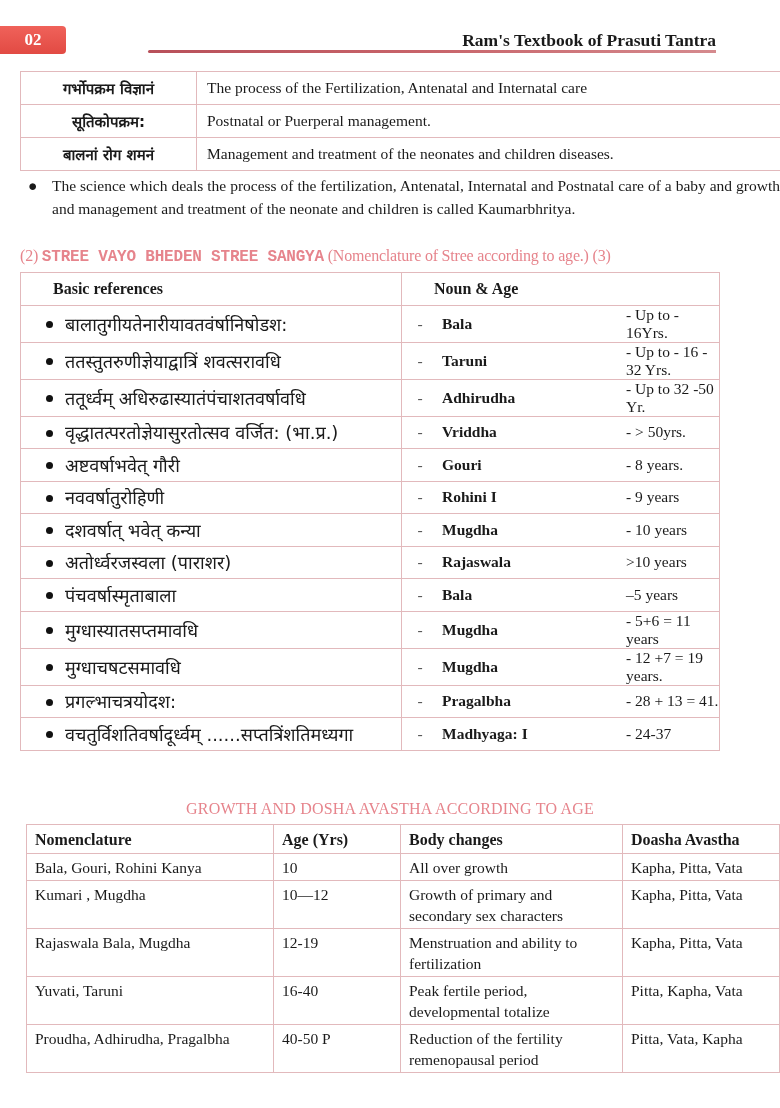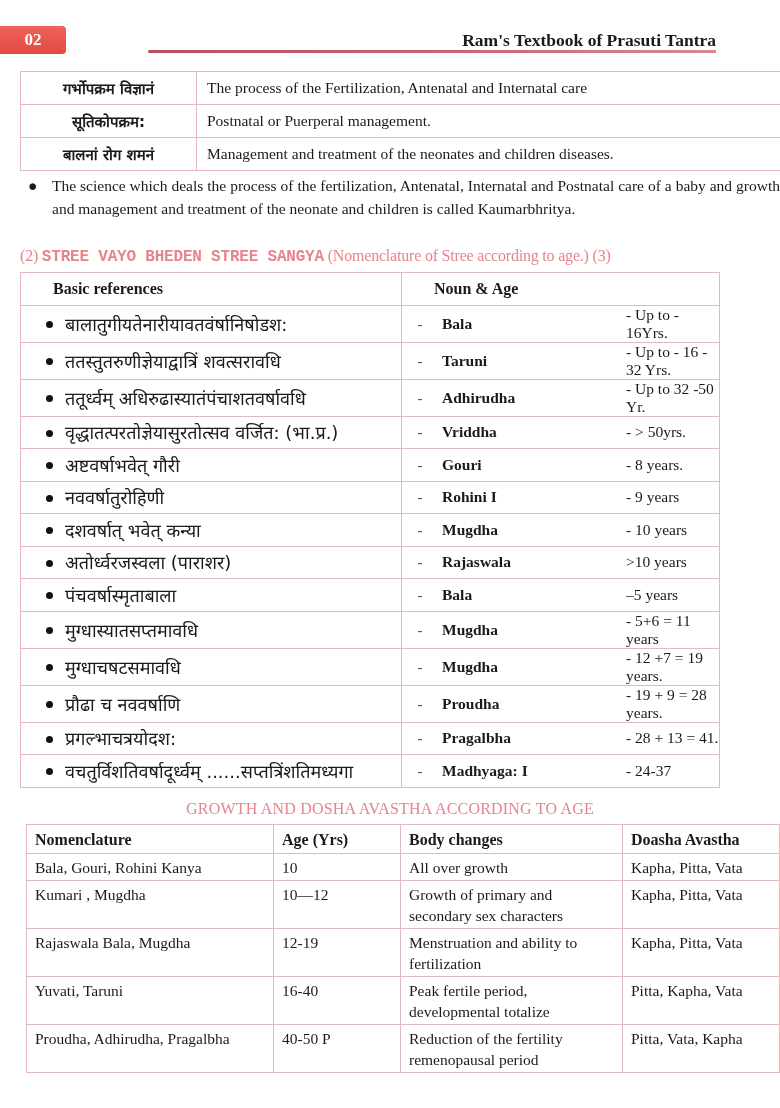--- a/index.html
+++ b/index.html
@@ -172,26 +172,20 @@
         <td class="noun">Mugdha</td>
         <td class="age">- 5+6 = 11 years</td>
       </tr>
     <tr>
         <td class="ref"><span class="dot"></span><span>मुग्धाचषटसमावधि</span></td>
         <td class="dash">-</td>
         <td class="noun">Mugdha</td>
         <td class="age">- 12 +7 = 19 years.</td>
       </tr>
     <tr>
-        <td class="ref"><span class="dot"></span><span>प्रौढा च नववर्षाणि</span></td>
-        <td class="dash">-</td>
-        <td class="noun">Proudha</td>
-        <td class="age">- 19 + 9 = 28 years.</td>
-      </tr>
-    <tr>
         <td class="ref"><span class="dot"></span><span>प्रगल्भाचत्रयोदश:</span></td>
         <td class="dash">-</td>
         <td class="noun">Pragalbha</td>
         <td class="age">- 28 + 13 = 41.</td>
       </tr>
     <tr>
         <td class="ref"><span class="dot"></span><span>वचतुर्विशतिवर्षादूर्ध्वम् ......सप्तत्रिंशतिमध्यगा</span></td>
         <td class="dash">-</td>
         <td class="noun">Madhyaga: I</td>
         <td class="age">- 24-37</td>

